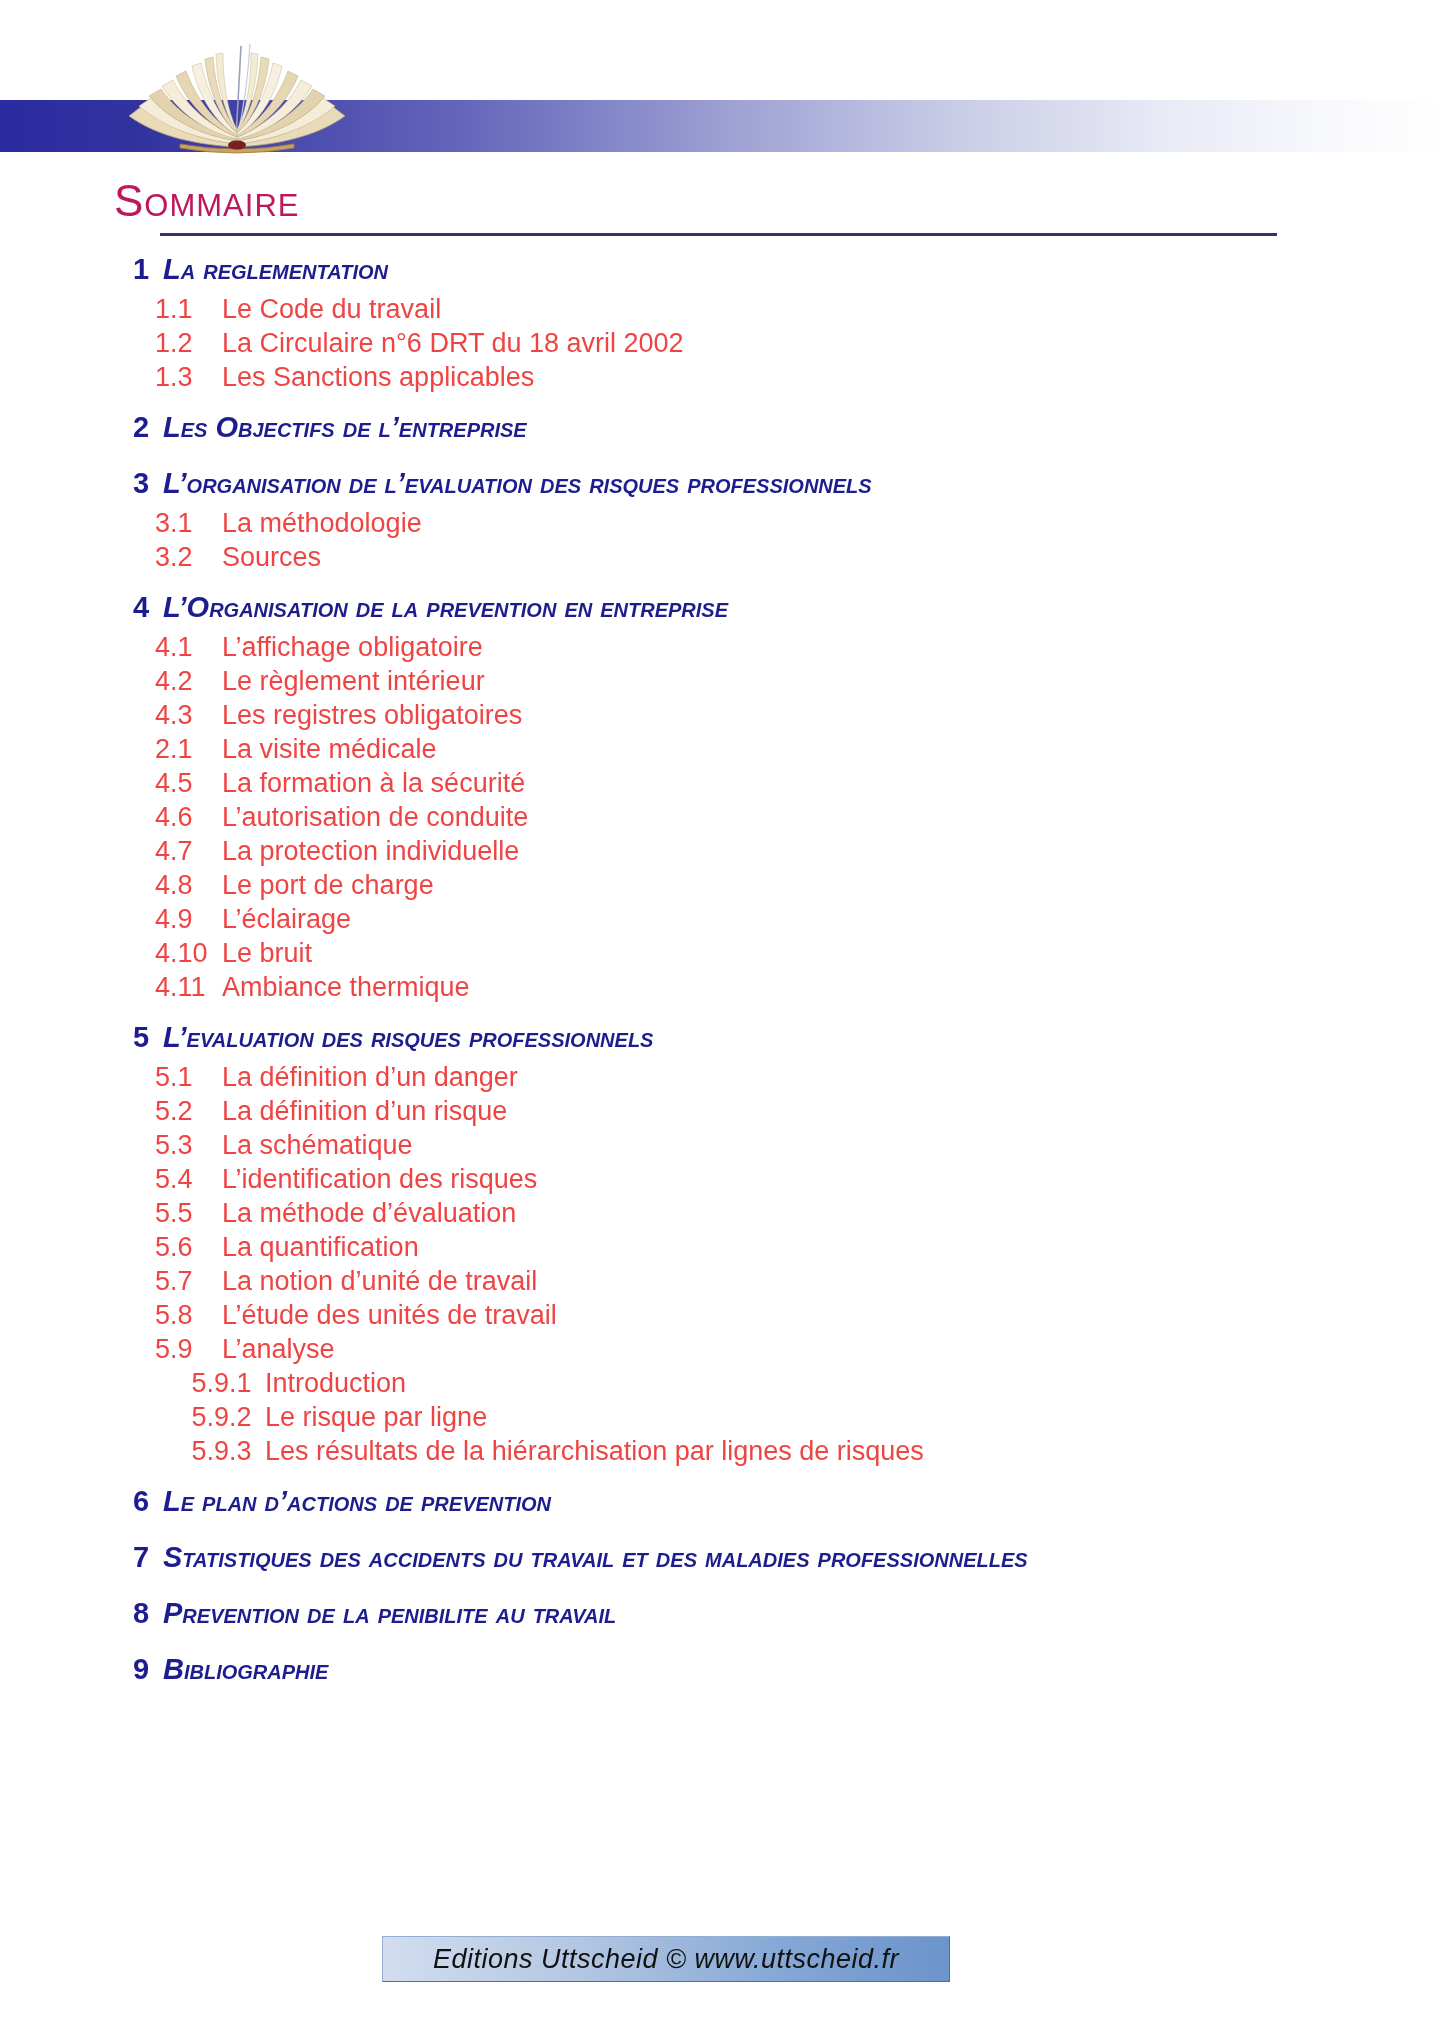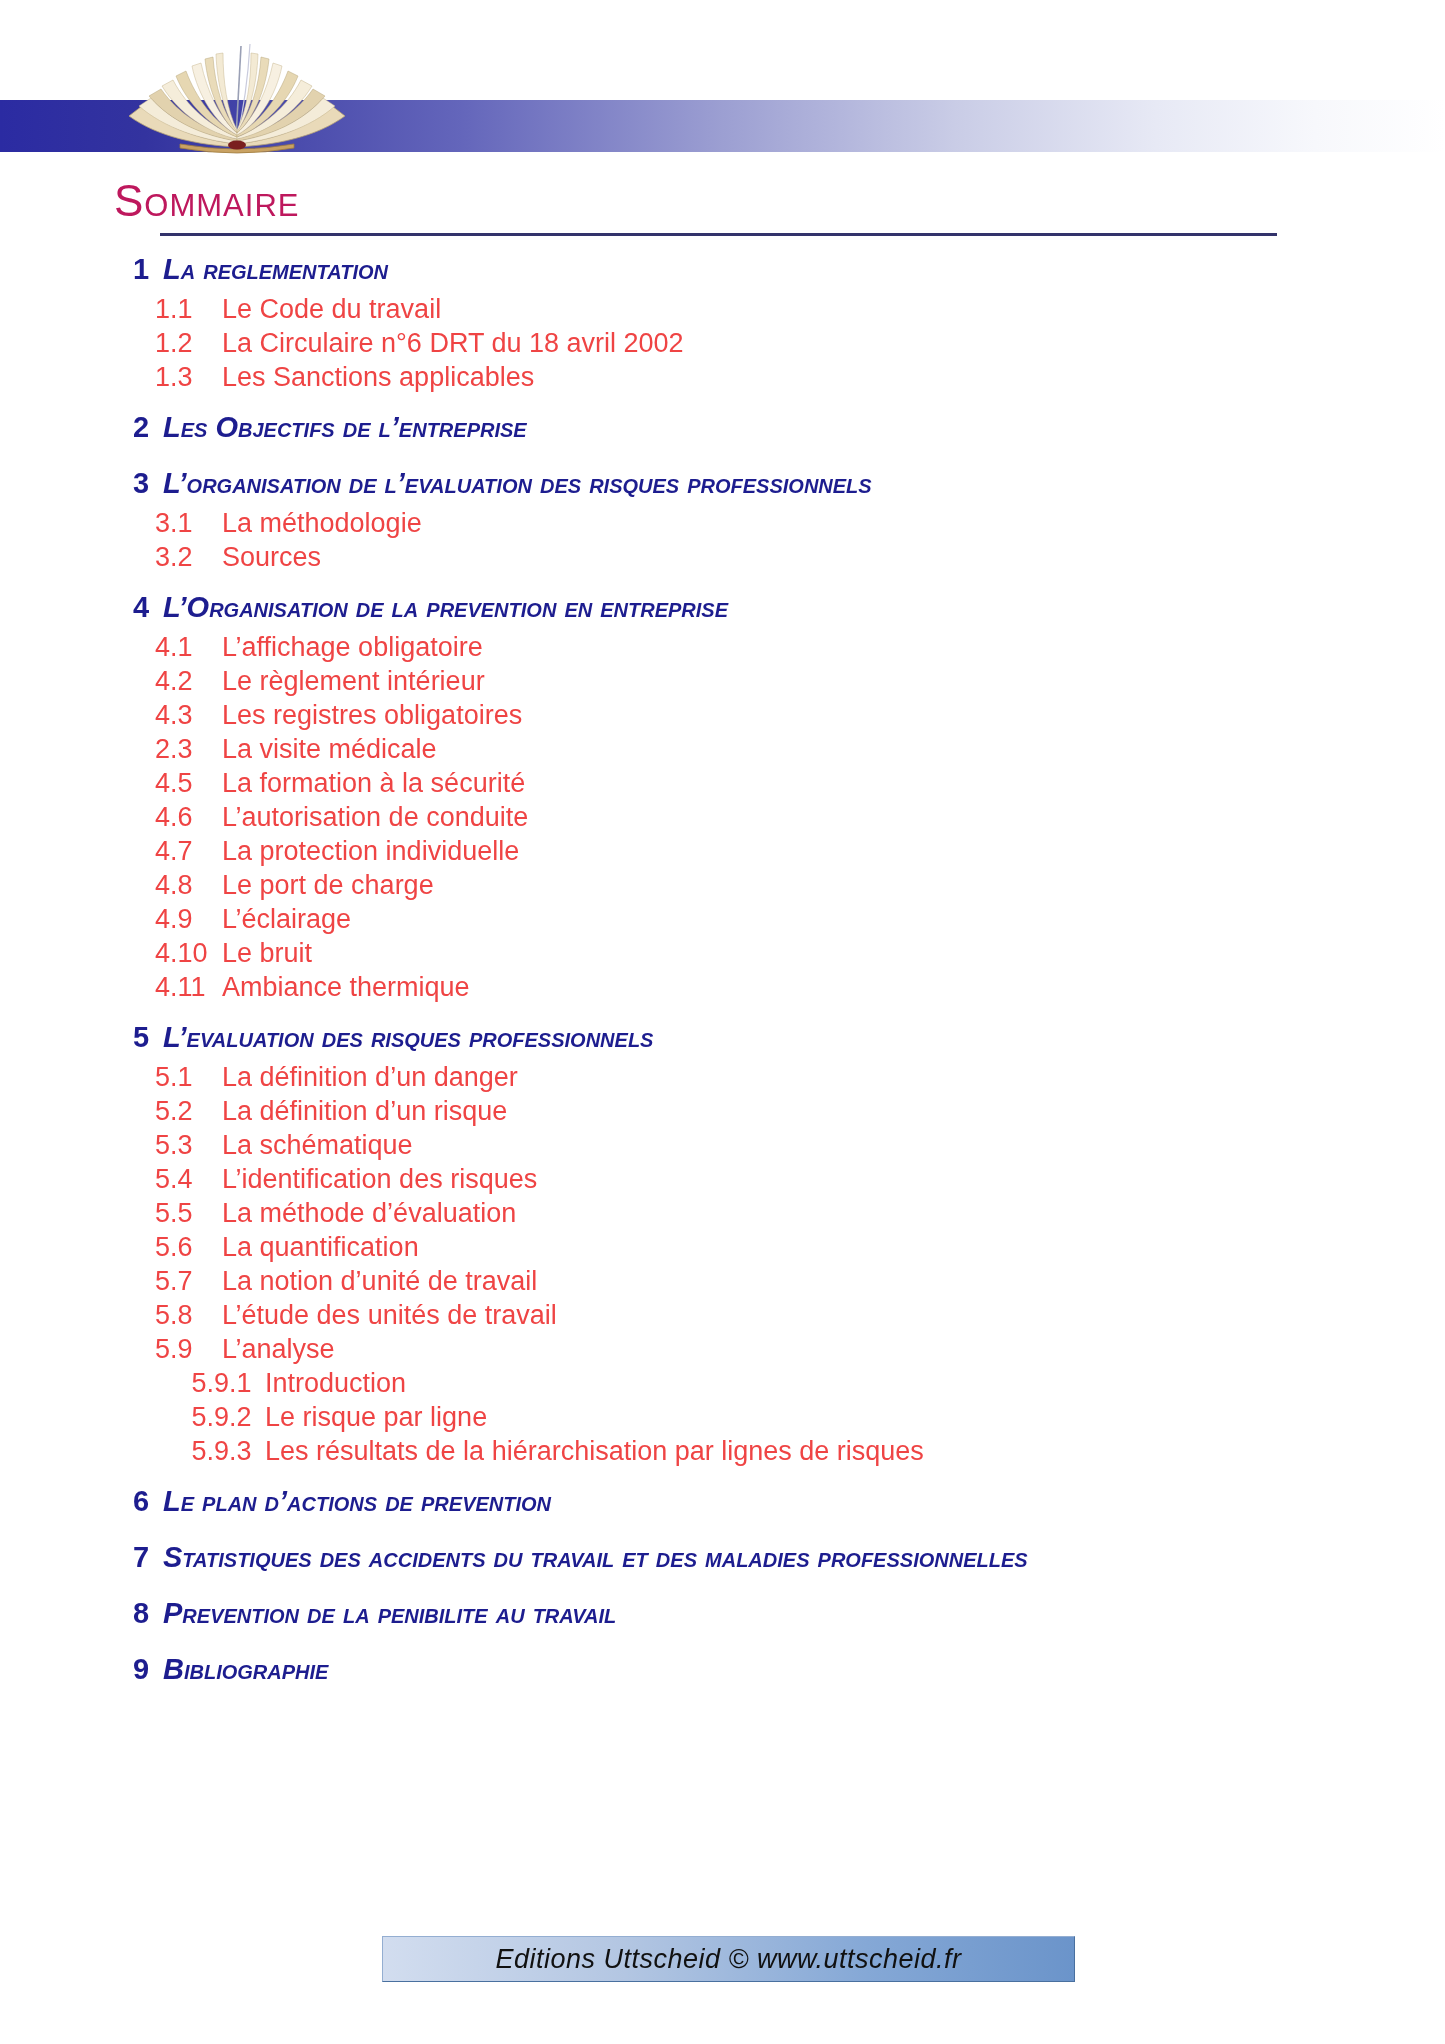--- a/index.html
+++ b/index.html
@@ -43,21 +43,21 @@
   .sec-head .sec-title{max-width:880px;font-style:italic;}
   .items{margin:0 0 2px 0;}
   .item{
     display:flex;
     font-size:27px;line-height:34px;color:#ef4444;
   }
   .item .inum{flex:0 0 67px;margin-left:22px;}
   .item.sub .inum{flex:0 0 87px;margin-left:45px;text-align:center;}
   
   .footer-bar{
-    position:absolute;left:382px;top:1936px;width:693px;height:46px;
+    position:absolute;left:382px;top:1936px;width:568px;height:46px;
     background:linear-gradient(90deg,#d2ddef 0%,#b3c6e2 35%,#85a8d6 70%,#6b94ca 100%);
     border:1px solid #94aed1;
     border-right-color:#49709f;border-bottom-color:#49709f;
     box-sizing:border-box;
     display:flex;align-items:center;justify-content:center;
   }
   .footer-text{
     font-style:italic;font-size:27px;color:#111111;letter-spacing:0.5px;
   }
 </style>
@@ -157,21 +157,21 @@
     <span class="inum">4.2</span>
     <span class="ilabel">Le règlement intérieur</span>
   </div>
 
   <div class="item">
     <span class="inum">4.3</span>
     <span class="ilabel">Les registres obligatoires</span>
   </div>
 
   <div class="item">
-    <span class="inum">2.3</span>
+    <span class="inum">2.1</span>
     <span class="ilabel">La visite médicale</span>
   </div>
 
   <div class="item">
     <span class="inum">4.5</span>
     <span class="ilabel">La formation à la sécurité</span>
   </div>
 
   <div class="item">
     <span class="inum">4.6</span>

